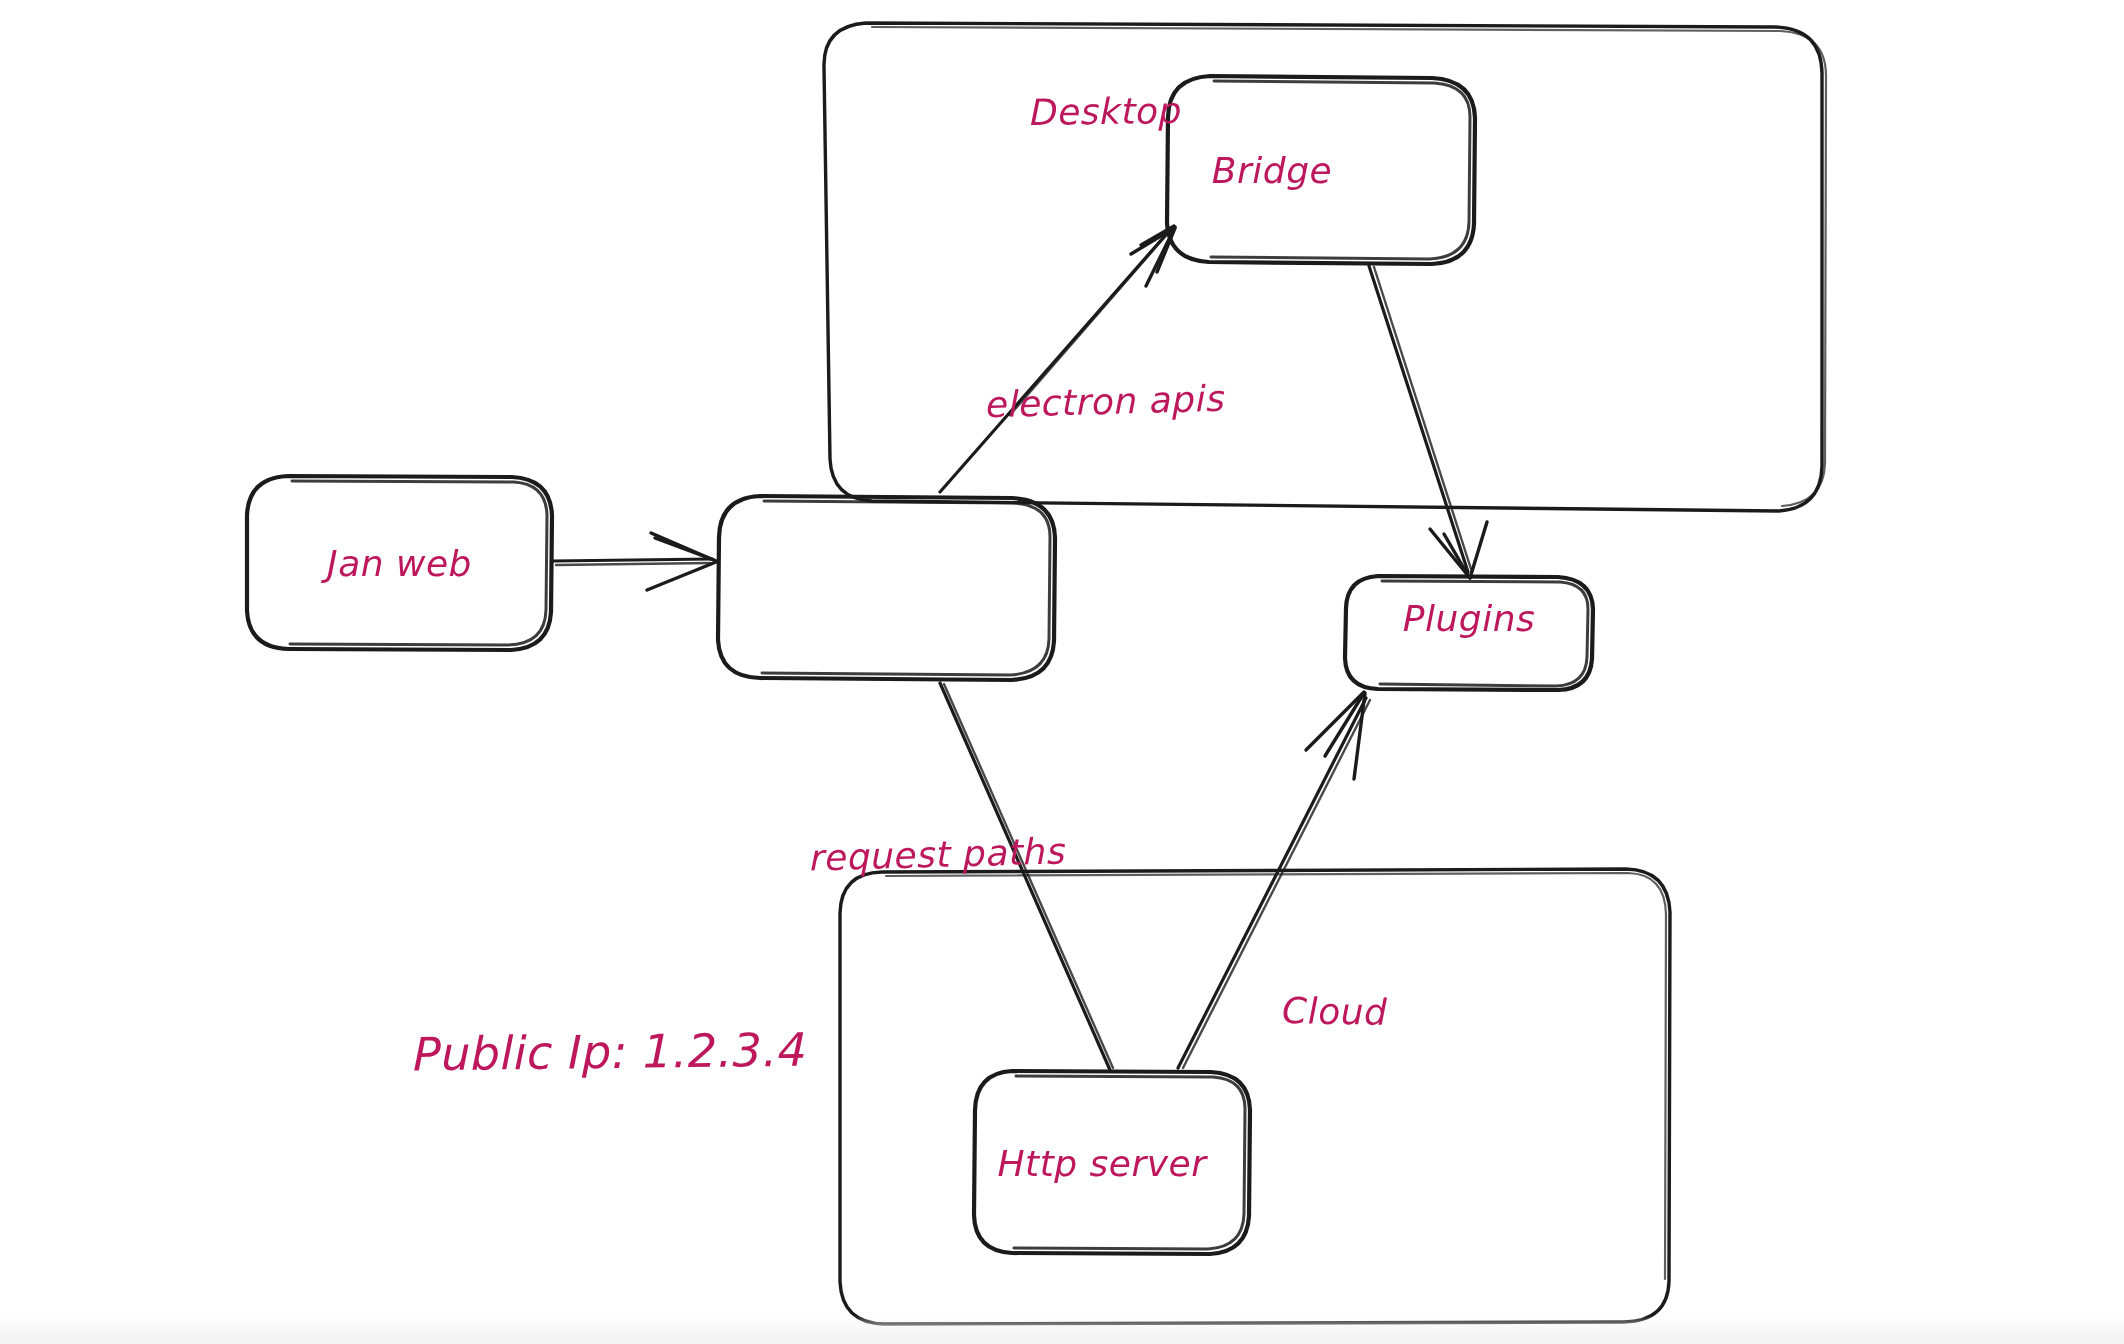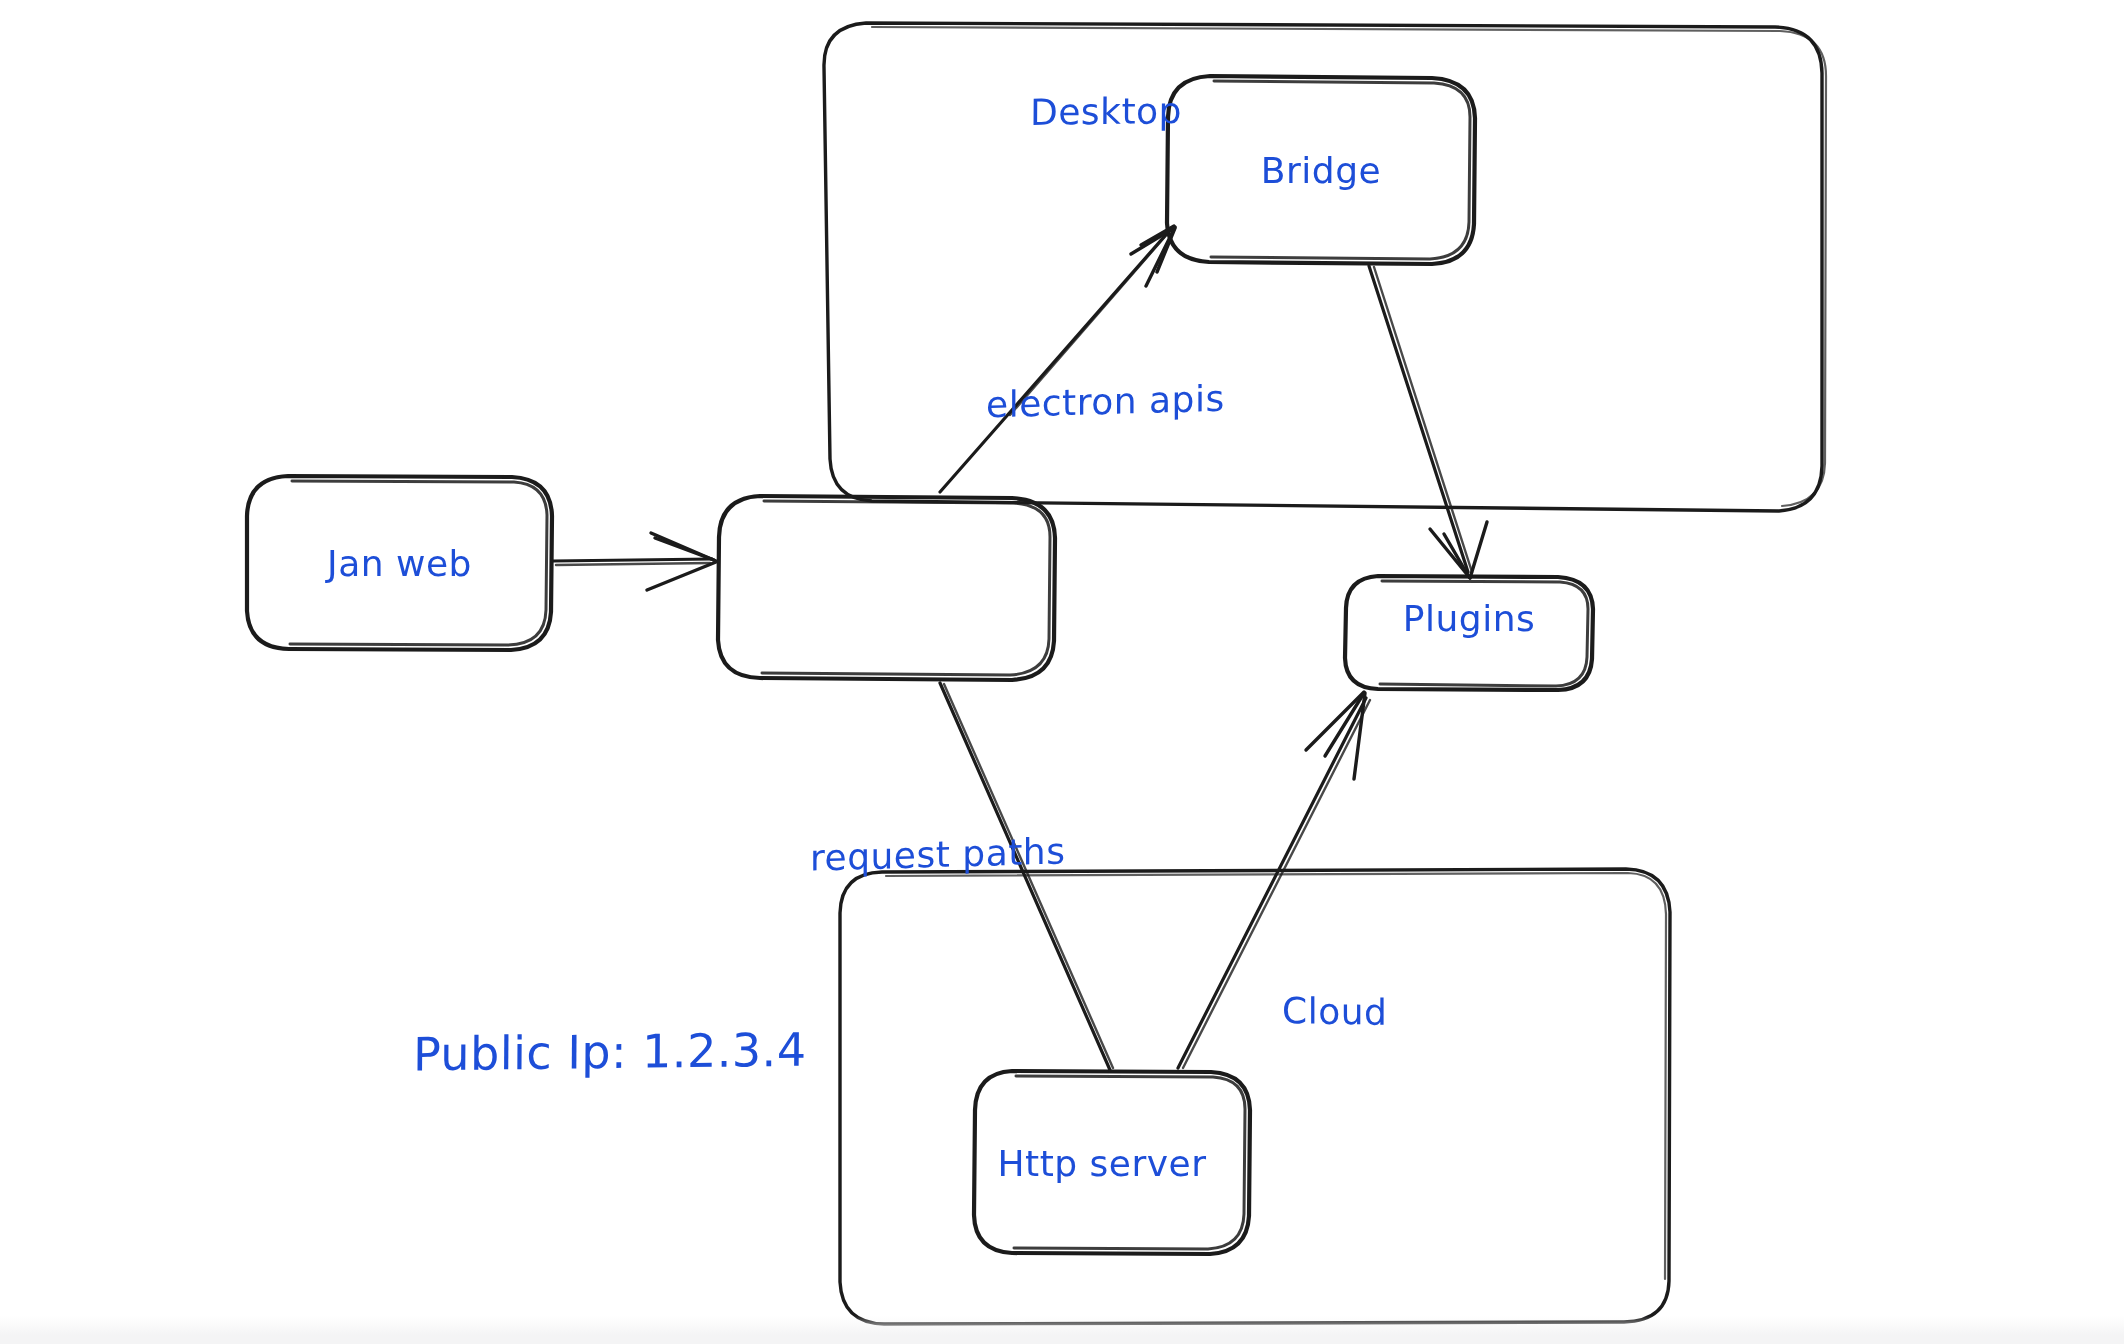--- a/index.html
+++ b/index.html
@@ -40,26 +40,27 @@
   .box-stroke { stroke-width: 4.2; }
   .box-stroke-2 { stroke-width: 3.0; opacity: 0.85; }
   .group-stroke { stroke-width: 3.4; }
   .group-stroke-2 { stroke-width: 2.2; opacity: 0.7; }
   .edge-stroke { stroke-width: 3.2; }
   .edge-stroke-2 { stroke-width: 2.4; opacity: 0.8; }
   .arrow-head { stroke-width: 3.4; }
 
   .label {
     position: absolute;
-    color: #1d4ed8;
+    color: #be185d;
     font-family: "DejaVu Sans", sans-serif;
     white-space: pre;
     letter-spacing: 0.5px;
     font-weight: 400;
     transform-origin: left top;
+    font-style: italic;
   }
   .node-label {
     font-size: 36px;
     text-align: center;
     width: 100%;
     left: 0;
   }
   .node-wrap {
     position: absolute;
     display: flex;
@@ -164,21 +165,21 @@
 
   <div class="label group-title" style="left:982px; top:50px;">
     <span class="skew">Desktop</span>
   </div>
 
   <div class="node-wrap" style="left:247px; top:476px; width:305px; height:174px;">
     <span class="label node-label" style="top:50%; transform:translateY(-50%);">Jan web</span>
   </div>
 
 
-  <div class="node-wrap" style="left:1167px; top:76px; width:308px; height:188px;">
+  <div class="node-wrap" style="left:1118px; top:76px; width:308px; height:188px;">
     <span class="label node-label" style="top:50%; transform:translateY(-50%);">Bridge</span>
   </div>
 
   <div class="node-wrap" style="left:1345px; top:576px; width:248px; height:84px;">
     <span class="label node-label" style="top:50%; transform:translateY(-50%);">Plugins</span>
   </div>
 
   <div class="node-wrap" style="left:974px; top:1071px; width:256px; height:183px;">
     <span class="label node-label" style="top:50%; transform:translateY(-50%);">Http server</span>
   </div>

